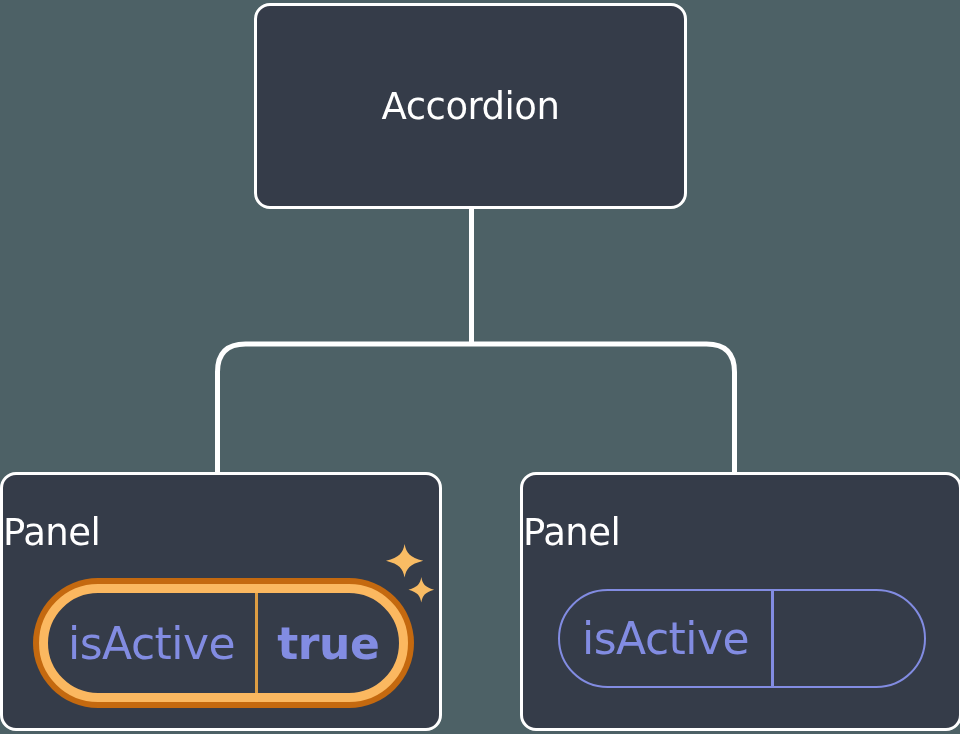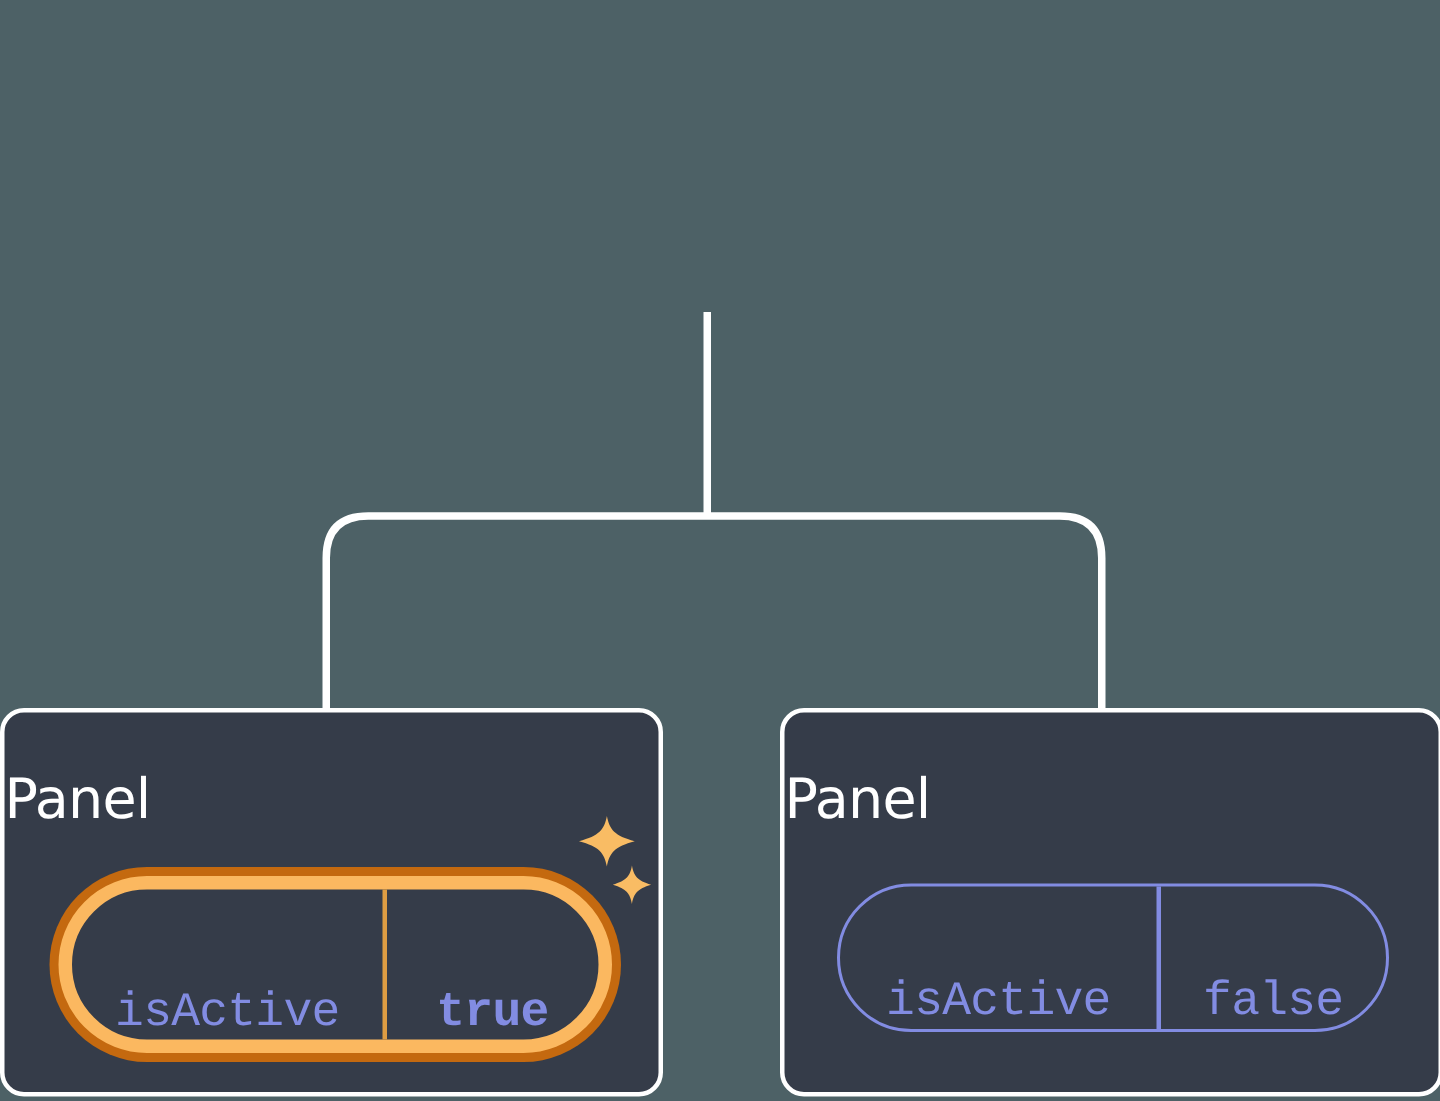--- a/index.html
+++ b/index.html
@@ -68,26 +68,25 @@
     width: 100%;
     text-align: left;
     color: var(--label-text);
     font-size: 37px;
     letter-spacing: -0.5px;
   }
 
   .pill {
     position: absolute;
     display: flex;
-    align-items: flex-end;
+    align-items: center;
     border-radius: 999px;
     background: var(--node-fill);
-    font-size: 32px;
+    font-size: 44px;
     color: var(--state-purple);
-    font-family: Liberation Mono, monospace;
   }
 
   .pill--active {
     left: 36px; top: 109px;
     width: 369px; height: 118px;
     border: 9px solid var(--highlight-orange-light);
     box-shadow: 0 0 0 6px var(--highlight-orange-dark);
   }
   .pill--active .pill-divider { background: var(--highlight-divider); }
   .pill--active .pill-key   { flex: 0 0 59%; }
@@ -124,36 +123,38 @@
 </head>
 <body>
 
 <div class="stage">
 
   <svg class="connectors" viewBox="0 0 960 734" xmlns="http://www.w3.org/2000/svg">
     <path d="M471.5 208 L471.5 344"></path>
     <path d="M217.5 472 L217.5 372 Q217.5 344 245.5 344 L706.5 344 Q734.5 344 734.5 372 L734.5 472"></path>
   </svg>
 
+  <div class="node node-root">
+    <span class="node-label">Accordion</span>
+  </div>
 
   <div class="node node-panel-left">
     <div class="panel-title">Panel</div>
     <div class="pill pill--active">
       <span class="pill-key">isActive</span>
       <span class="pill-divider"></span>
       <span class="pill-value">true</span>
     </div>
   </div>
 
   <div class="node node-panel-right">
     <div class="panel-title">Panel</div>
     <div class="pill pill--inactive">
       <span class="pill-key">isActive</span>
       <span class="pill-divider"></span>
-      <span class="pill-value">false</span>
     </div>
   </div>
 
   <svg class="sparkles" viewBox="0 0 62 70" xmlns="http://www.w3.org/2000/svg">
     <path transform="translate(6,4) scale(0.93,0.84)" d="M20 0C21.9 10.8 25.4 15.7 40 20C25.4 24.3 21.9 29.2 20 40C18.1 29.2 14.6 24.3 0 20C14.6 15.7 18.1 10.8 20 0Z"></path>
     <path transform="translate(28.5,37) scale(0.64)" d="M20 0C21.9 10.8 25.4 15.7 40 20C25.4 24.3 21.9 29.2 20 40C18.1 29.2 14.6 24.3 0 20C14.6 15.7 18.1 10.8 20 0Z"></path>
   </svg>
 
 </div>
 

